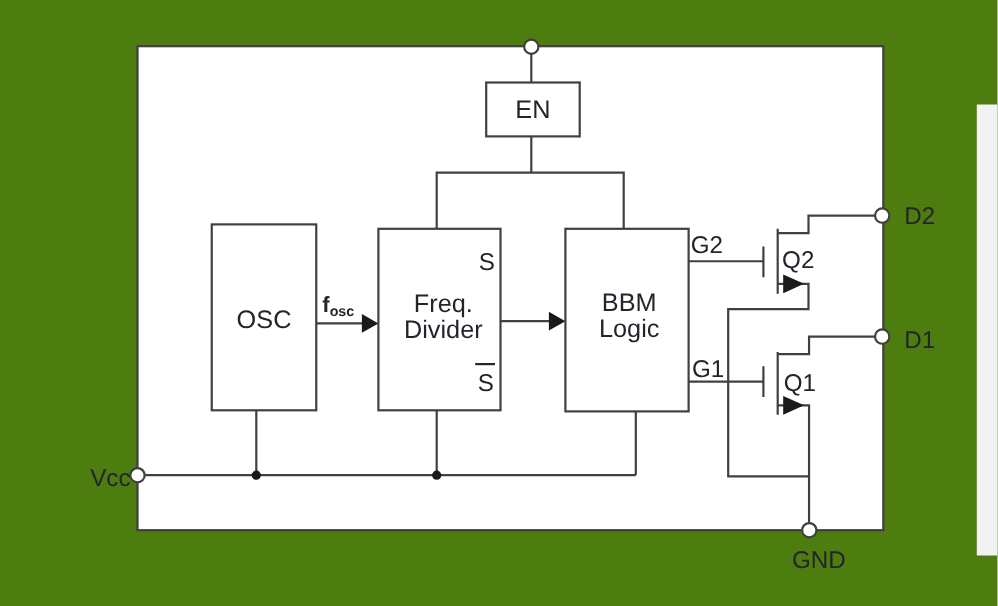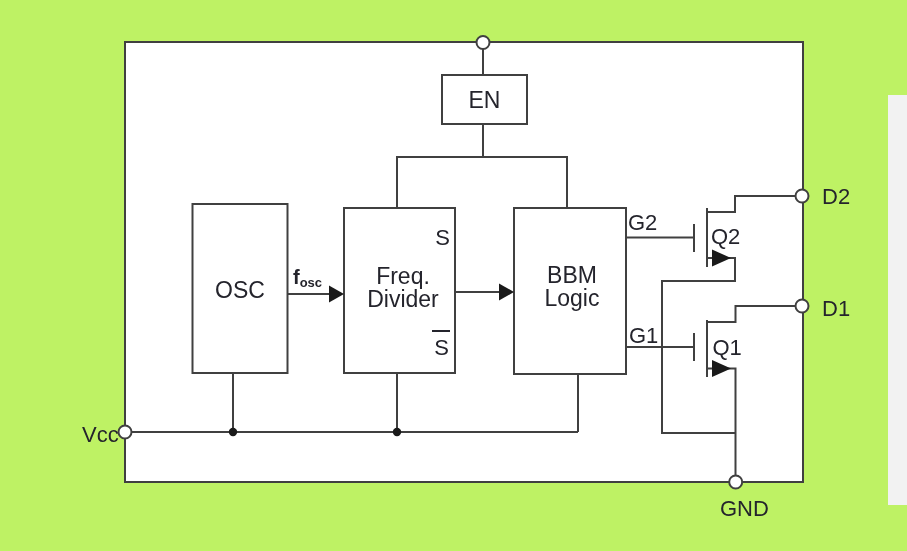--- a/index.html
+++ b/index.html
@@ -5,21 +5,21 @@
   html, body {
     margin: 0;
     padding: 0;
     background: #ffffff;
     font-family: "Liberation Sans", sans-serif;
   }
   .stage {
     position: relative;
     width: 907px;
     height: 551px;
-    background: #bef264;
+    background: #4d7c0f;
     overflow: hidden;
   }
   svg { display: block; }
   .wire {
     fill: none;
     stroke: #404040;
     stroke-width: 2;
   }
   .box {
     fill: #ffffff;

